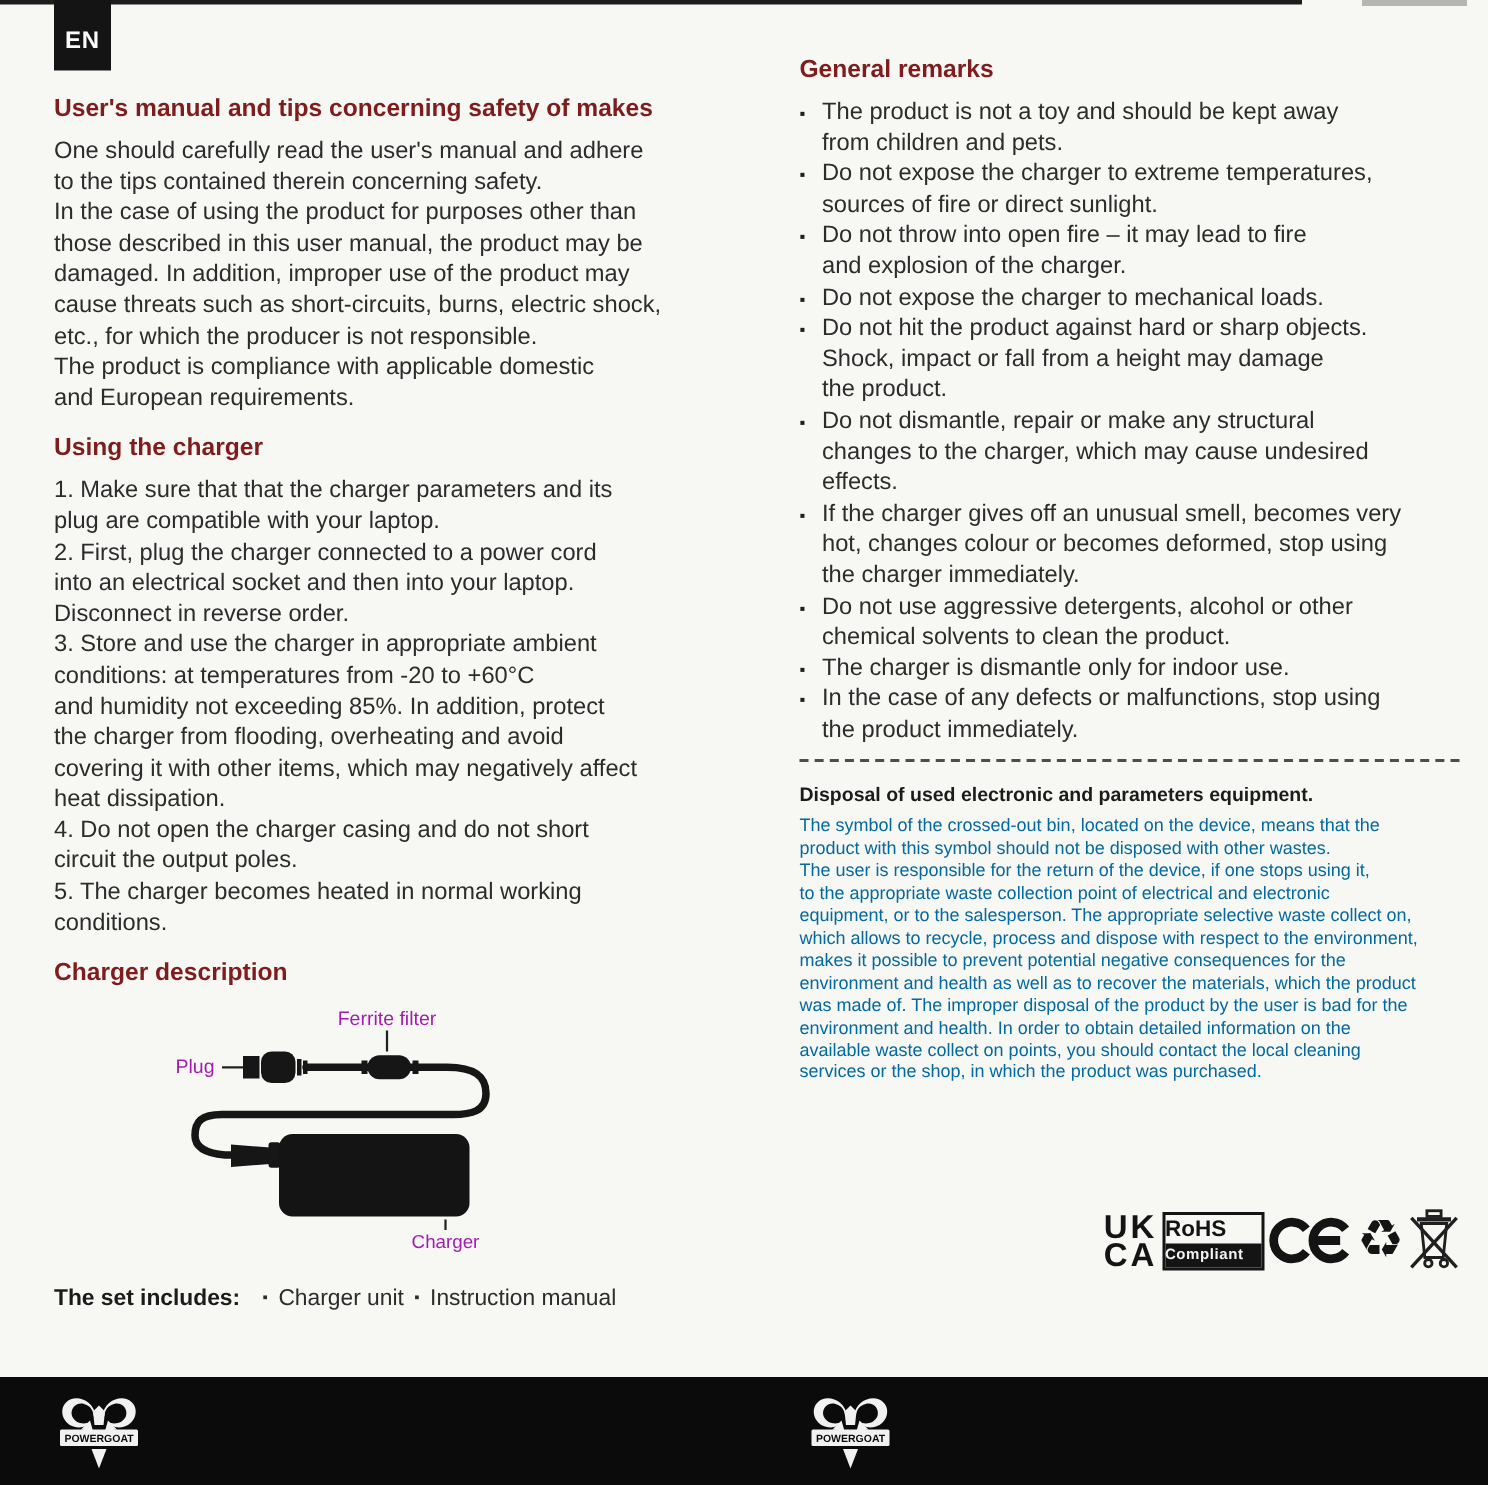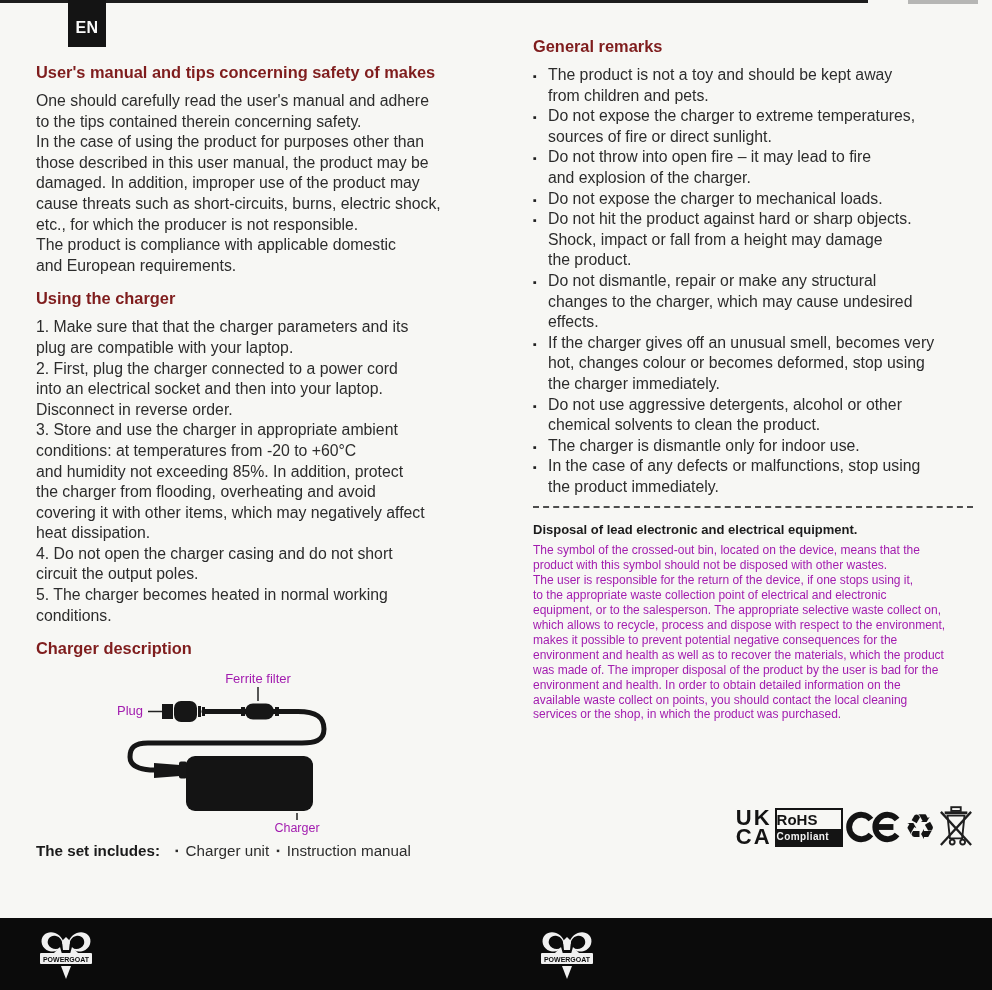--- a/index.html
+++ b/index.html
@@ -9,56 +9,55 @@
     font-family:"Liberation Sans", sans-serif;
   }
   .topline { position:absolute; top:0; left:0; width:868px; height:3px; background:#1d1d1d; }
   .topline-right { position:absolute; top:0; left:908px; width:70px; height:4px; background:rgba(60,60,60,.35); }
 
   .en-badge {
     position:absolute; left:36px; top:0; width:38px; height:47px;
     background:#141414; color:#fafafa; font-weight:bold; font-size:16px;
     display:flex; align-items:center; justify-content:center; padding-top:9px; box-sizing:border-box;
     letter-spacing:.5px;
-    margin-left:32px;
   }
 
   .col-left  { position:absolute; left:36px;  top:63px; width:470px; }
   .col-right { position:absolute; left:533px; top:37px; width:452px; }
 
   .sec-title { font-size:16.4px; font-weight:bold; color:#7f1d1d; margin:0 0 9px 0; }
   .mt { margin-top:13px; }
   .body-text { font-size:15.8px; line-height:20.6px; margin:0; white-space:pre-line; color:#2c2c2c; }
 
   
   .diagram { position:relative; width:470px; height:175px; margin-top:8px; }
   .diagram svg { position:absolute; left:0; top:0; }
   .dg-label { position:absolute; font-size:13px; color:#a21caf; }
   .lbl-ferrite { left:158px; top:4px;  width:128px; text-align:center; }
   .lbl-plug    { left:58px;  top:36px; width:49px;  text-align:right; }
   .lbl-charger { left:211px; top:154px; width:100px; text-align:center; font-size:12.5px; }
 
-  .set-row { font-size:15.2px; color:#2c2c2c; display:flex; align-items:baseline; }
+  .set-row { margin-top:15px; font-size:15.2px; color:#2c2c2c; display:flex; align-items:baseline; }
   .set-label { font-weight:bold; color:#1b1b1b; margin-right:8px; }
   .set-sep { font-size:10px; margin:0 7px; position:relative; top:-2px; }
 
   
   .remarks-list { list-style:none; margin:0; padding:0; }
   .remarks-list li {
     position:relative; padding-left:15px; font-size:15.8px; line-height:20.6px;
     white-space:pre-line; color:#2c2c2c;
   }
   .remarks-list li::before {
     content:"▪"; position:absolute; left:0; top:1px; font-size:11px; color:#1f1f1f;
   }
 
   .divider { border:none; border-top:2px dashed #4d4d4d; margin:9px 12px 0 0; }
 
   .disposal-title { font-size:13px; font-weight:bold; color:#1b1b1b; margin:14px 0 6px 0; }
-  .disposal-body  { font-size:12px; line-height:14.9px; margin:0; white-space:pre-line; color:#a21caf; }
+  .disposal-body  { font-size:12px; line-height:14.9px; margin:0; white-space:pre-line; color:#0369a1; }
 
   .badge-row {
     margin-top:82px; display:flex; align-items:center; justify-content:flex-end;
     gap:3px; padding-right:12px;
   }
   .ukca { font-weight:bold; font-size:22px; line-height:19px; letter-spacing:2px; color:#141414; }
   .rohs { border:2px solid #141414; width:64px; text-align:left; }
   .rohs-top { font-weight:bold; font-size:15px; padding:1px 0; color:#141414; }
   .rohs-bot { background:#141414; color:#f3f3f3; font-size:10px; font-weight:bold; padding:2px 0 3px; letter-spacing:.4px; }
   .recycle { font-family:"DejaVu Sans", sans-serif; font-size:35px; line-height:1; color:#141414; }
@@ -167,21 +166,21 @@
 the charger immediately.</li>
     <li>Do not use aggressive detergents, alcohol or other
 chemical solvents to clean the product.</li>
     <li>The charger is dismantle only for indoor use.</li>
     <li>In the case of any defects or malfunctions, stop using
 the product immediately.</li>
   </ul>
 
   <hr class="divider">
 
-  <h2 class="disposal-title">Disposal of lead electronic and electrical equipment.</h2>
+  <h2 class="disposal-title">Disposal of used electronic and parameters equipment.</h2>
   <p class="disposal-body">The symbol of the crossed-out bin, located on the device, means that the
 product with this symbol should not be disposed with other wastes.
 The user is responsible for the return of the device, if one stops using it,
 to the appropriate waste collection point of electrical and electronic
 equipment, or to the salesperson. The appropriate selective waste collect on,
 which allows to recycle, process and dispose with respect to the environment,
 makes it possible to prevent potential negative consequences for the
 environment and health as well as to recover the materials, which the product
 was made of. The improper disposal of the product by the user is bad for the
 environment and health. In order to obtain detailed information on the

